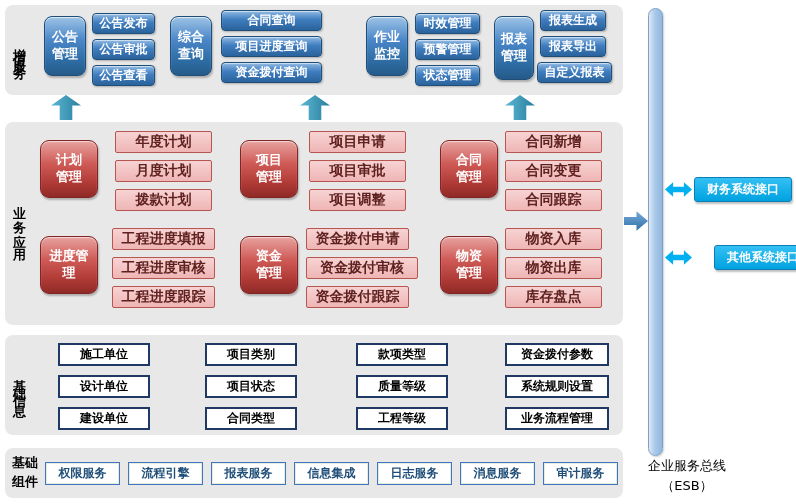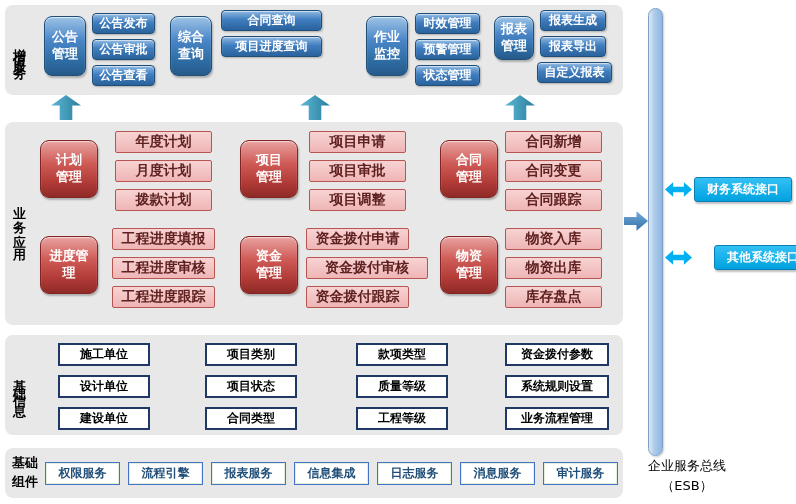--- a/index.html
+++ b/index.html
@@ -86,27 +86,28 @@
   <div class="abs vlabel" style="left:10px;top:5px;height:90px;letter-spacing:6px">增值服务</div>
 
   <div class="abs blue-btn center" style="left:44px;top:16px;width:42px;height:60px;padding:0 7px">公告管理</div>
   <div class="abs blue-item center" style="left:92px;top:13px;width:63px;height:21px">公告发布</div>
   <div class="abs blue-item center" style="left:92px;top:39px;width:63px;height:21px">公告审批</div>
   <div class="abs blue-item center" style="left:92px;top:65px;width:63px;height:21px">公告查看</div>
 
   <div class="abs blue-btn center" style="left:170px;top:16px;width:42px;height:60px;padding:0 7px">综合查询</div>
   <div class="abs blue-item center" style="left:221px;top:10px;width:101px;height:21px">合同查询</div>
   <div class="abs blue-item center" style="left:221px;top:36px;width:101px;height:21px">项目进度查询</div>
+  <div class="abs blue-item center" style="left:221px;top:62px;width:101px;height:21px">资金拨付查询</div>
 
   <div class="abs blue-btn center" style="left:366px;top:16px;width:42px;height:60px;padding:0 7px">作业监控</div>
   <div class="abs blue-item center" style="left:415px;top:13px;width:65px;height:21px">时效管理</div>
   <div class="abs blue-item center" style="left:415px;top:39px;width:65px;height:21px">预警管理</div>
   <div class="abs blue-item center" style="left:415px;top:65px;width:65px;height:21px">状态管理</div>
 
-  <div class="abs blue-btn center" style="left:494px;top:16px;width:40px;height:44px;padding:0 6px">报表管理</div>
+  <div class="abs blue-btn center" style="left:494px;top:16px;width:40px;height:64px;padding:0 6px">报表管理</div>
   <div class="abs blue-item center" style="left:540px;top:10px;width:66px;height:21px">报表生成</div>
   <div class="abs blue-item center" style="left:540px;top:36px;width:66px;height:21px">报表导出</div>
   <div class="abs blue-item center" style="left:537px;top:62px;width:75px;height:21px">自定义报表</div>
 
   <div class="abs arrow-up" style="left:51px;top:95px;width:30px;height:25px"></div>
   <div class="abs arrow-up" style="left:300px;top:95px;width:30px;height:25px"></div>
   <div class="abs arrow-up" style="left:505px;top:95px;width:30px;height:25px"></div>
 
   <div class="abs band" style="left:5px;top:122px;width:618px;height:203px"></div>
   <div class="abs vlabel" style="left:10px;top:122px;height:203px;letter-spacing:14px">业务应用</div>
@@ -126,21 +127,21 @@
   <div class="abs pink-item center" style="left:505px;top:160px;width:97px;height:22px">合同变更</div>
   <div class="abs pink-item center" style="left:505px;top:189px;width:97px;height:22px">合同跟踪</div>
 
   <div class="abs red-btn center" style="left:40px;top:236px;width:58px;height:58px;padding:0 8px">进度管理</div>
   <div class="abs pink-item center" style="left:112px;top:228px;width:103px;height:22px">工程进度填报</div>
   <div class="abs pink-item center" style="left:112px;top:257px;width:103px;height:22px">工程进度审核</div>
   <div class="abs pink-item center" style="left:112px;top:286px;width:103px;height:22px">工程进度跟踪</div>
 
   <div class="abs red-btn center" style="left:240px;top:236px;width:58px;height:58px;padding:0 13px">资金管理</div>
   <div class="abs pink-item center" style="left:306px;top:228px;width:103px;height:22px">资金拨付申请</div>
-  <div class="abs pink-item center" style="left:306px;top:257px;width:122px;height:22px">资金拨付审核</div>
+  <div class="abs pink-item center" style="left:306px;top:257px;width:112px;height:22px">资金拨付审核</div>
   <div class="abs pink-item center" style="left:306px;top:286px;width:103px;height:22px">资金拨付跟踪</div>
 
   <div class="abs red-btn center" style="left:440px;top:236px;width:58px;height:58px;padding:0 13px">物资管理</div>
   <div class="abs pink-item center" style="left:505px;top:228px;width:97px;height:22px">物资入库</div>
   <div class="abs pink-item center" style="left:505px;top:257px;width:97px;height:22px">物资出库</div>
   <div class="abs pink-item center" style="left:505px;top:286px;width:97px;height:22px">库存盘点</div>
 
   <div class="abs band" style="left:5px;top:335px;width:618px;height:100px"></div>
   <div class="abs vlabel" style="left:10px;top:335px;height:100px;letter-spacing:8px">基础信息</div>
 

